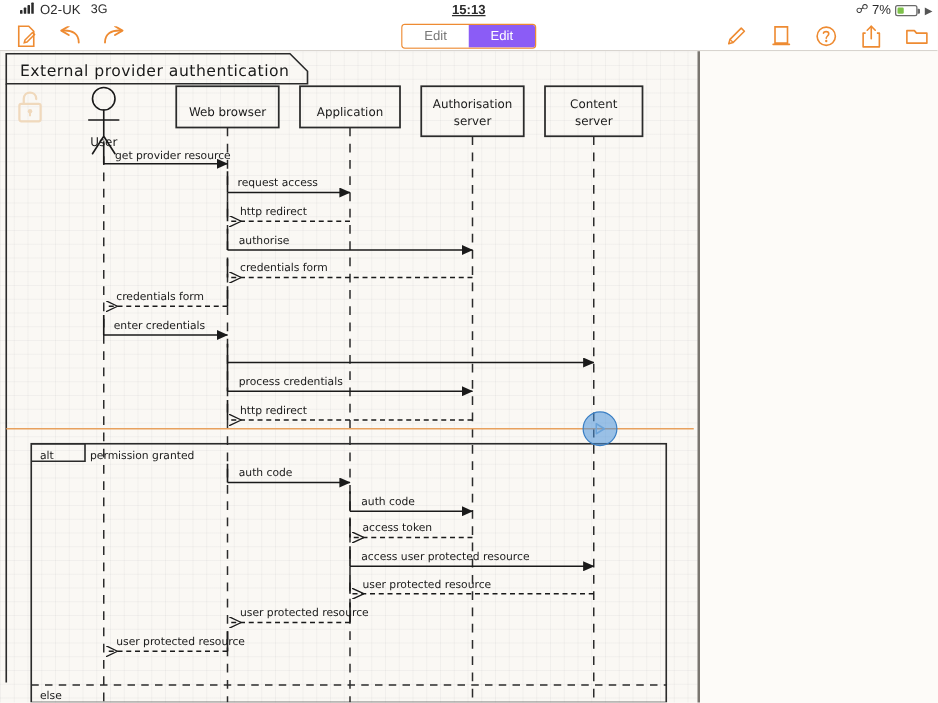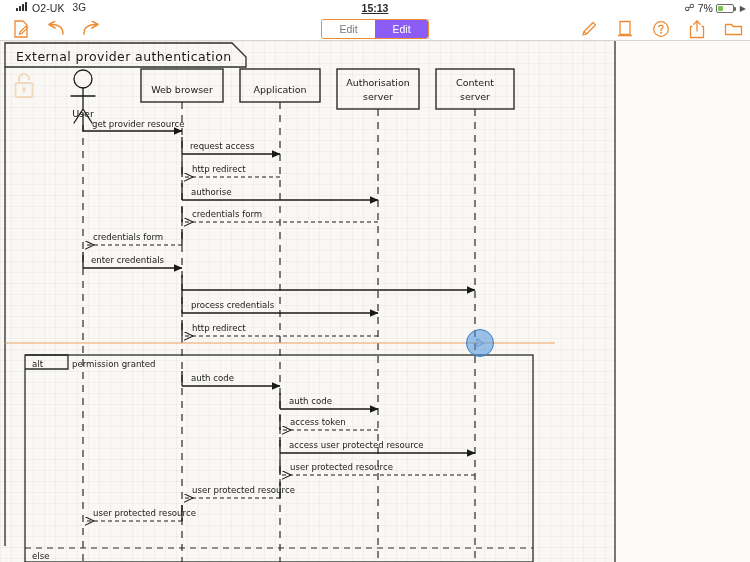--- a/index.html
+++ b/index.html
@@ -76,21 +76,21 @@
   }
   #mode-toggle .seg.inactive { background:#ffffff; color:#777; }
   #mode-toggle .seg.active { background:#8b5cf6; color:#ffffff; }
 
   
   #canvas-area {
     position:absolute; left:0; top:41px; width:750px; height:521px;
     background:#fdfbf8;
   }
   #diagram-canvas {
-    position:absolute; left:0; top:0; width:616px; height:521px;
+    position:absolute; left:0; top:0; width:560px; height:521px;
     background-color:#faf8f4;
     background-image:
       linear-gradient(to right, rgba(150,150,160,.09) 1px, transparent 1px),
       linear-gradient(to bottom, rgba(150,150,160,.09) 1px, transparent 1px);
     background-size:11px 11px;
     border-right:2px solid #7a7670;
     overflow:hidden;
   }
   #canvas-svg { position:absolute; left:0; top:0; }
 

